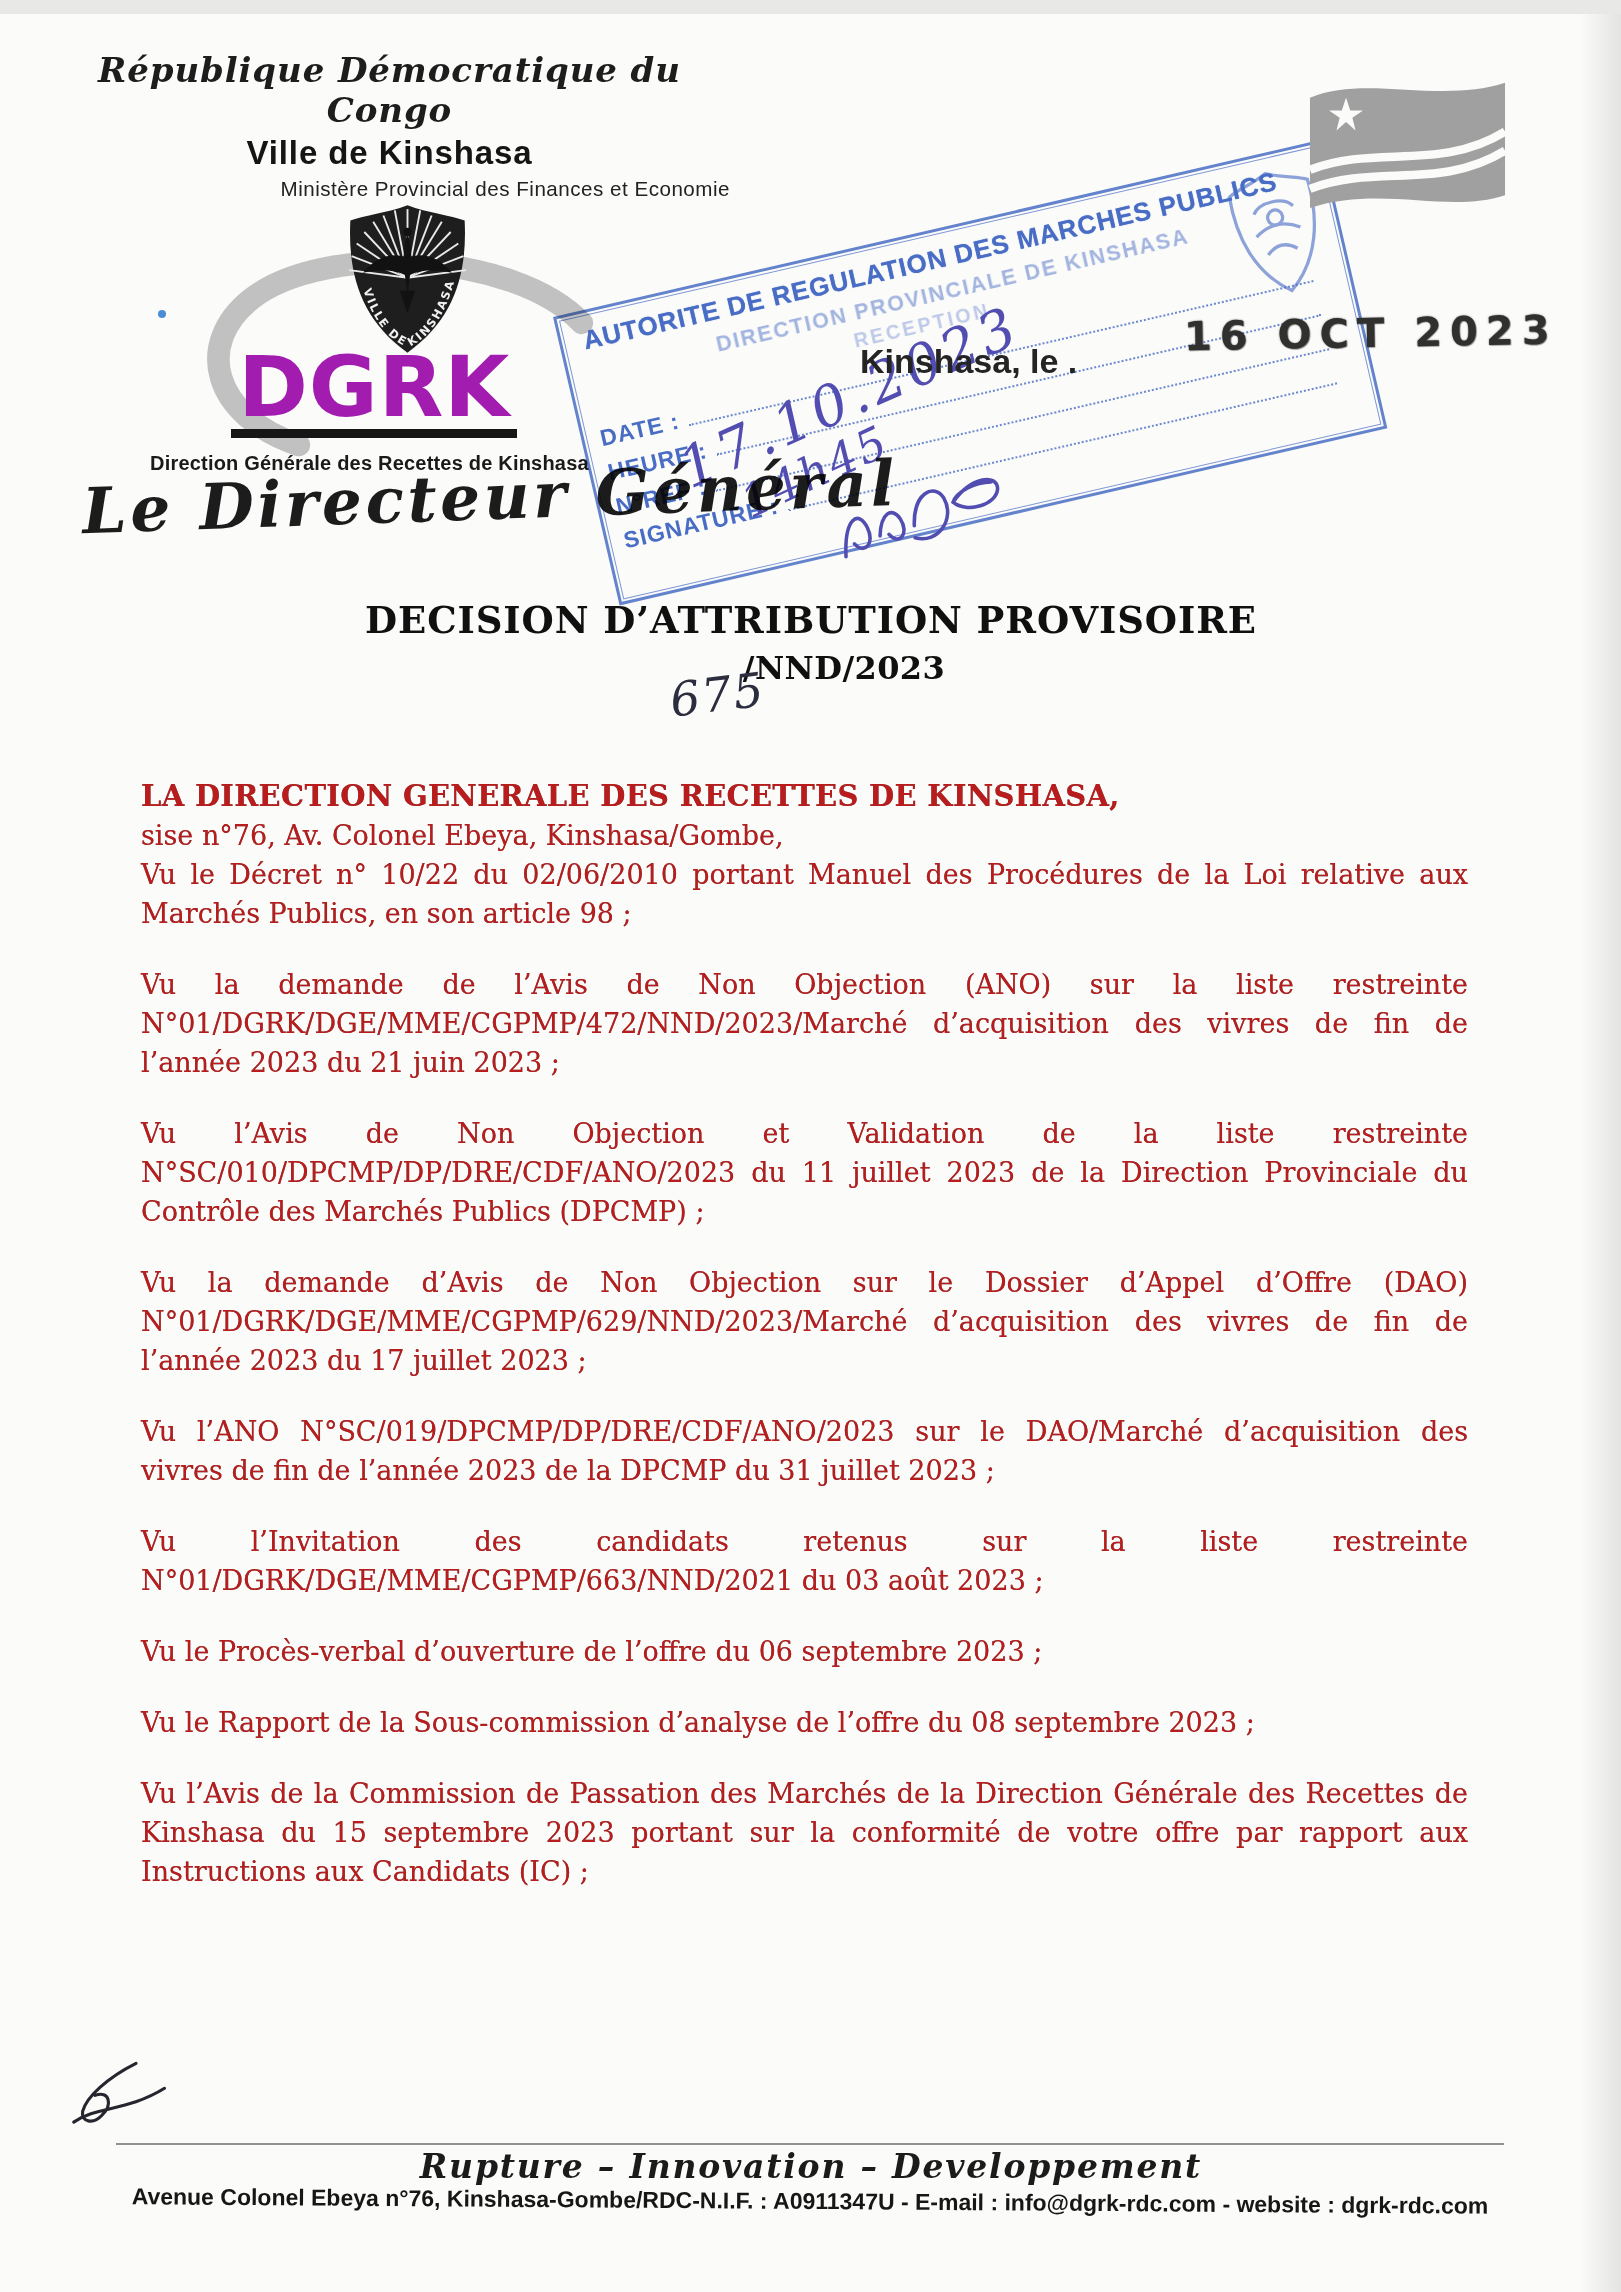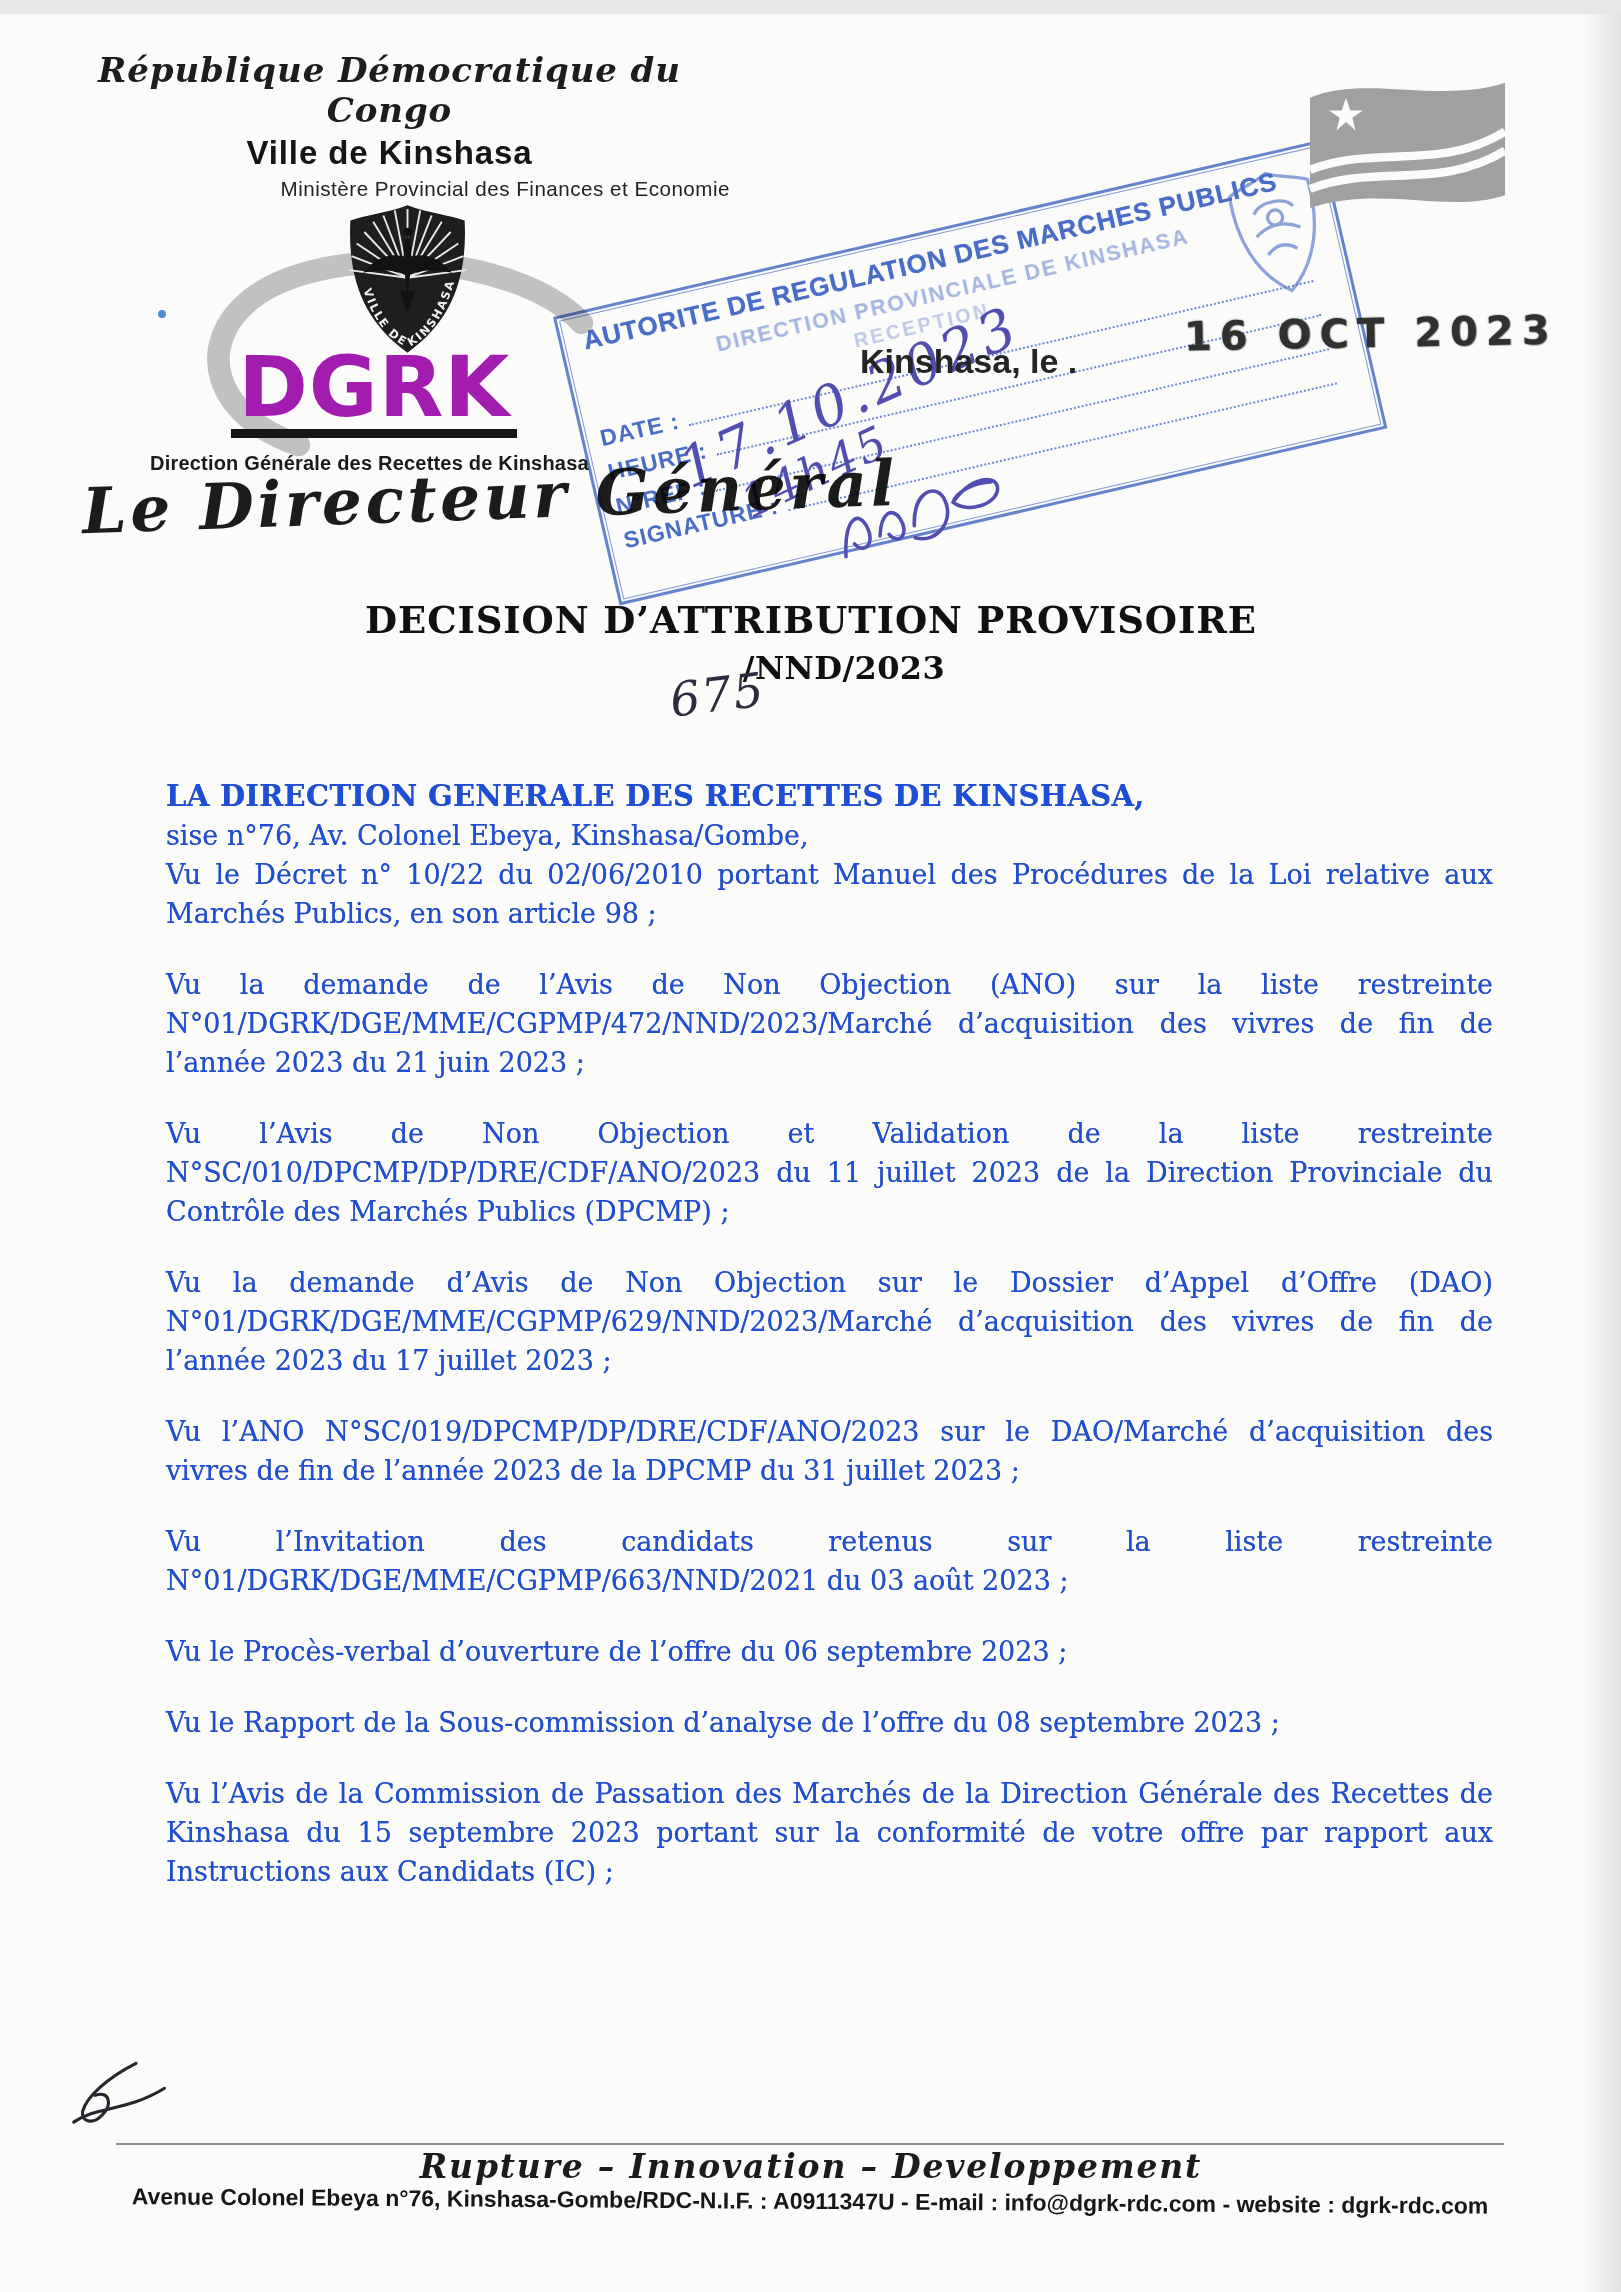--- a/index.html
+++ b/index.html
@@ -72,21 +72,21 @@
   .flag { left:1300px; top:54px; width:215px; height:159px; }
 
   
   .title-wrap { left:184px; top:584px; width:1254px; text-align:center; }
   .title-1 { font-weight:800; font-size:37px; letter-spacing:0.9px; color:#101010; }
   .title-2 { font-weight:800; font-size:32px; letter-spacing:0.4px; color:#101010; margin-top:7.2px; }
   .ref-gap { display:inline-block; width:66px; position:relative; vertical-align:baseline; }
   .ref-hand { position:absolute; left:-7.2px; top:-12.5px; font-size:47px; font-weight:normal; letter-spacing:1.8px; color:#2d2d40; transform:rotate(-7deg); font-style:italic; }
 
   
-  .body-wrap { left:166px; top:763px; width:1327px; font-size:27px; line-height:39px; color:#1d4ed8; text-shadow:0 0 0.4px rgba(10,10,10,.55); }
+  .body-wrap { left:141px; top:763px; width:1327px; font-size:27px; line-height:39px; color:#b91c1c; text-shadow:0 0 0.4px rgba(10,10,10,.55); }
   .b-issuer { font-weight:bold; font-size:29px; letter-spacing:0.3px; }
   .b-date { font-weight:bold; margin-bottom:27px; }
   .para { text-align:justify; margin-bottom:32px; }
 
   
   .footer-line { left:116px; top:2129px; width:1388px; height:1.8px; background:#3a3a3a; opacity:.55; }
   .motto { left:184px; top:2133px; width:1254px; text-align:center; font-style:italic; font-weight:bold; font-size:33px; letter-spacing:1.8px; color:#1b1b1b; }
   .contact { left:49px; top:2174px; width:1522px; text-align:center; font-family:"Liberation Sans","DejaVu Sans",sans-serif; font-weight:bold; font-size:23px; color:#161616; transform:rotate(.4deg); }
 
   .paraphe { left:70px; top:2044px; width:100px; height:73px; }

